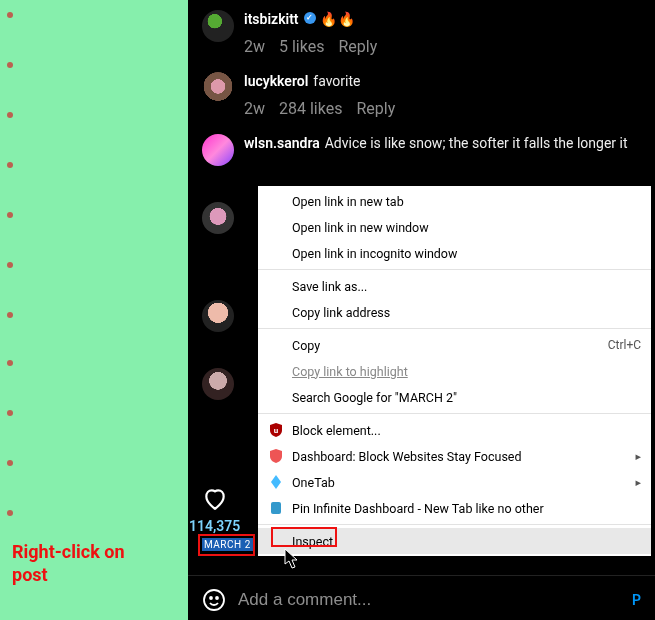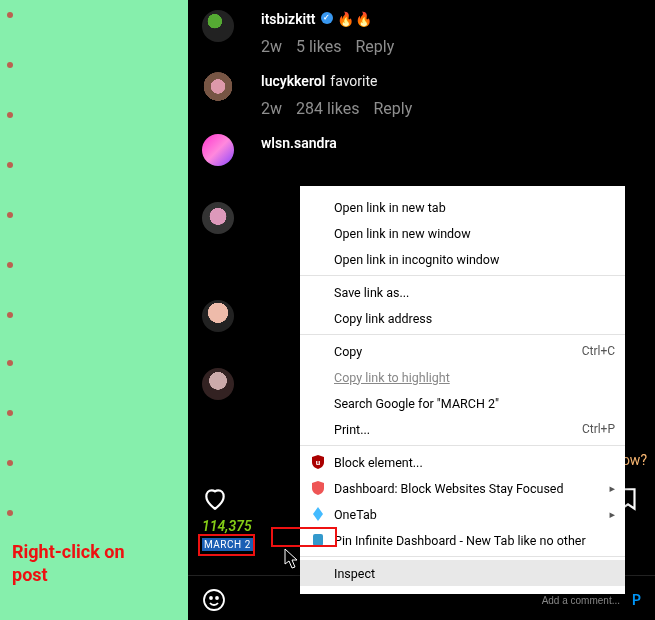--- a/index.html
+++ b/index.html
@@ -56,21 +56,21 @@
     position: absolute;
     top: 0;
     left: 0;
     right: 0;
     height: 472px;
     overflow: hidden;
   }
   .comment {
     display: flex;
     padding: 10px 14px 6px 14px;
-    gap: 27px;
+    gap: 10px;
   }
   .avatar {
     width: 32px; height: 32px;
     border-radius: 50%;
     flex-shrink: 0;
     background: #444;
   }
   .av1 { background: radial-gradient(circle at 40% 35%, #5a3 0 25%, #222 26%); }
   .av2 { background: radial-gradient(circle at 50% 45%, #d9a 0 30%, #754 31% 60%, #000 61%); }
   .av3 { background: linear-gradient(135deg, #f3c 0%, #f8d 50%, #84f 100%); }
@@ -135,26 +135,25 @@
   .heart-icon {
     width: 26px; height: 26px;
     cursor: pointer;
   }
   .bookmark-icon {
     width: 26px; height: 26px;
     cursor: pointer;
   }
   .likes-count {
     position: absolute;
-    left: 14px;
+    left: 1px;
     top: 518px;
-    color: #84cc16;
+    color: #7dd3fc;
     font-weight: 600;
     font-size: 14px;
-    font-style: italic;
   }
   .post-date {
     position: absolute;
     left: 14px;
     top: 538px;
     background: #1a5fb4;
     color: #fff;
     font-size: 10px;
     letter-spacing: 0.5px;
     padding: 1px 2px;
@@ -180,43 +179,41 @@
   }
   .emoji-btn {
     width: 24px; height: 24px;
   }
   .comment-input {
     flex: 1;
     background: transparent;
     border: none;
     outline: none;
     color: #c4b5fd;
-    font-size: 10px;
-    text-align: right;
+    font-size: 17px;
   }
   .comment-input::placeholder { color: #8e8e8e; }
   .post-btn {
     color: #0095f6;
     font-weight: 600;
     cursor: pointer;
   }
 
   
   .ctx-menu {
     position: absolute;
     left: 258px;
     top: 186px;
-    width: 325px;
+    width: 393px;
     background: #fff;
     color: #000;
     box-shadow: 0 2px 10px rgba(0,0,0,0.35);
     font-size: 12.5px;
     z-index: 10;
-    padding: 8px 0;
-    margin-left: 42px;
+    padding: 2px 0;
   }
   .ctx-item {
     display: flex;
     align-items: center;
     padding: 5px 10px 5px 10px;
     gap: 8px;
     cursor: default;
     min-height: 22px;
   }
   .ctx-item.hovered { background: #e8e8e8; }
@@ -308,20 +305,21 @@
           <span>Reply</span>
         </div>
       </div>
     </div>
 
     <div class="comment">
       <div class="avatar av3"></div>
       <div class="comment-body">
         <div class="comment-line1">
           <span class="c-user">wlsn.sandra</span>
+          <span class="c-text">Advice is like snow; the softer it falls the longer it</span>
         </div>
       </div>
     </div>
 
     <div class="comment" style="margin-top:20px">
       <div class="avatar av4"></div>
       <div class="comment-body"></div>
     </div>
     <div class="comment" style="margin-top:50px">
       <div class="avatar av5"></div>
@@ -389,25 +387,20 @@
     <span class="ctx-shortcut">Ctrl+C</span>
   </div>
   <div class="ctx-item disabled">
     <span class="ctx-icon blank"></span>
     <span class="ctx-label">Copy link to highlight</span>
   </div>
   <div class="ctx-item">
     <span class="ctx-icon blank"></span>
     <span class="ctx-label">Search Google for "MARCH 2"</span>
   </div>
-  <div class="ctx-item">
-    <span class="ctx-icon blank"></span>
-    <span class="ctx-label">Print...</span>
-    <span class="ctx-shortcut">Ctrl+P</span>
-  </div>
   <div class="ctx-sep"></div>
   <div class="ctx-item">
     <span class="ctx-icon">
       <svg viewBox="0 0 16 16" width="16" height="16">
           <path fill="#a00" d="M8 1l6 2v5c0 4-3 6-6 7-3-1-6-3-6-7V3l6-2z"></path>
           <text x="8" y="11" text-anchor="middle" font-size="8" fill="#fff" font-weight="700">u</text>
         </svg>
     </span>
     <span class="ctx-label">Block element...</span>
   </div>

